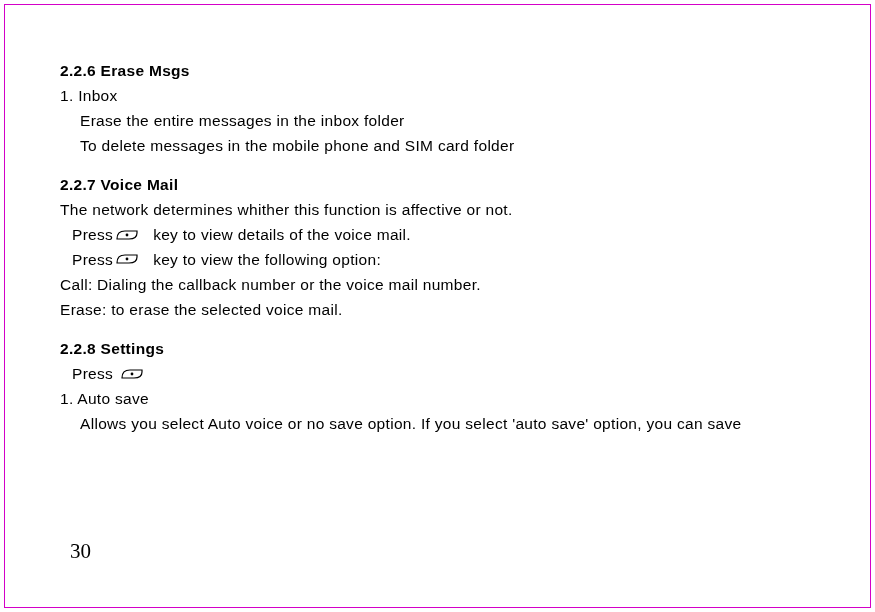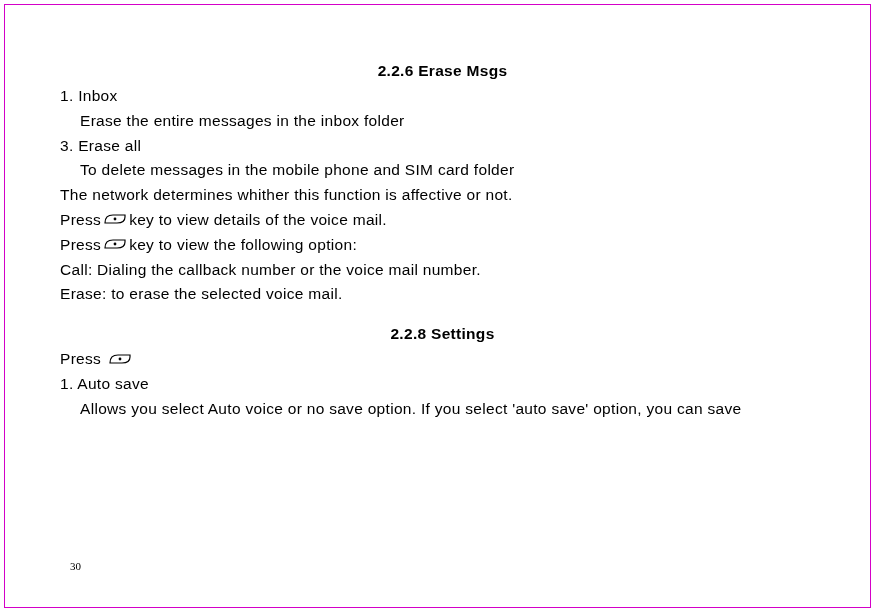--- a/index.html
+++ b/index.html
@@ -28,67 +28,67 @@
       left: 60px;
       right: 50px;
       font-size: 15.5px;
       color: #000;
       letter-spacing: 0.3px;
     }
     .section-heading {
       font-weight: bold;
       margin-top: 18px;
       margin-bottom: 4px;
-      text-align: center;
     }
     .section-heading:first-child {
       margin-top: 0;
     }
     .line {
       line-height: 1.6;
     }
     .indented {
       padding-left: 20px;
     }
     .key-icon {
       display: inline-block;
       vertical-align: middle;
       margin: 0 2px;
       position: relative;
       top: -1px;
     }
     .page-number {
       position: absolute;
       left: 70px;
-      bottom: 40px;
+      bottom: 48px;
       font-family: "Times New Roman", serif;
-      font-size: 11px;
+      font-size: 21px;
     }
     .inline-flex {
       display: flex;
       align-items: center;
       flex-wrap: wrap;
     }
     .inline-flex > span {
       white-space: pre;
+      margin-left: 12px;
     }
   </style>
 </head>
 <body>
 
 <div class="outer-border"></div>
 
 <div class="content">
 
   <div class="section-heading">2.2.6 Erase Msgs</div>
   <div class="line">1. Inbox</div>
   <div class="line indented">Erase the entire messages in the inbox folder</div>
-  <div class="line">3. Erase all</div>
   <div class="line indented">To delete messages in the mobile phone and SIM card folder</div>
 
+  <div class="section-heading">2.2.7 Voice Mail</div>
   <div class="line">The network determines whither this function is affective or not.</div>
   <div class="line inline-flex">
     <span>Press</span>
     <svg class="key-icon" width="24" height="12" viewBox="0 0 24 12">
       <path d="M 2 10 Q 2 2 10 2 L 22 2 L 22 4 Q 22 10 14 10 Z" fill="none" stroke="#000" stroke-width="1.2"></path>
       <circle cx="12" cy="6" r="1.4" fill="#000"></circle>
     </svg>
     <span>key to view details of the voice mail.</span>
   </div>
   <div class="line inline-flex">

